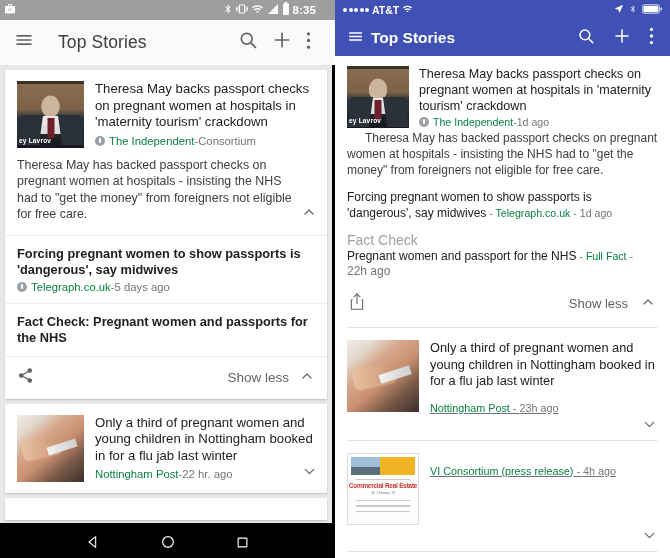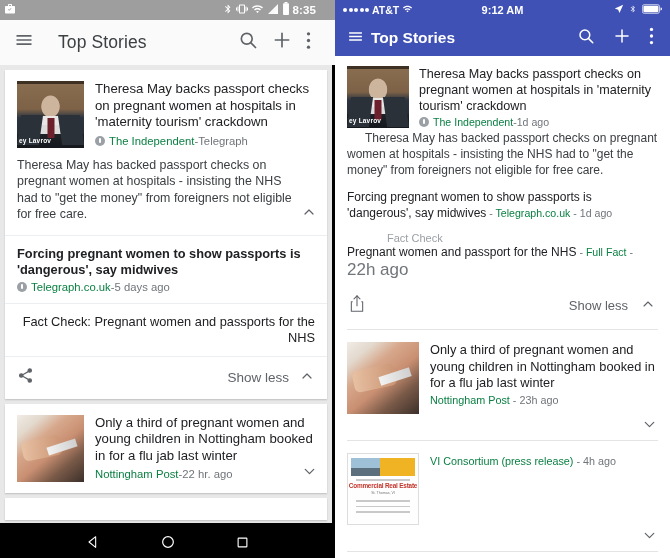--- a/index.html
+++ b/index.html
@@ -59,21 +59,21 @@
   .snippet {
     padding: 0 30px 12px 12px; font-size: 12.4px; line-height: 16.5px; color: #3c4043;
     position: relative;
   }
   .snippet-chevron { position: absolute; right: 10px; bottom: 10px; }
 
   .subitem { padding: 10px 12px 10px 12px; }
   .subitem-title { font-size: 12.8px; line-height: 16px; color: #202124; font-weight: bold; }
   .subitem-meta { font-size: 11.3px; margin-top: 3px; color: #70757a; display:flex; align-items:center; }
 
-  .factcheck-title { font-size: 12.8px; line-height: 16px; color: #202124; font-weight: normal; text-align: right; }
+  .factcheck-title { font-size: 12.8px; line-height: 16px; color: #202124; font-weight: bold; }
   .factcheck-meta { font-size: 11.3px; margin-top: 2px; }
 
   .card-footer {
     display: flex; align-items: center; padding: 11px 12px; height: 42px;
   }
   .show-less { margin-left: auto; display: flex; align-items: center; gap: 10px; font-size: 13.5px; color: #5f6368; }
 
   .collapsed-row { display: flex; padding: 11px 12px 11px 12px; gap: 11px; align-items: flex-start; position: relative; }
   .collapsed-chevron { position: absolute; right: 9px; bottom: 9px; }
 
@@ -97,30 +97,30 @@
   .ios-body { background: #fff; height: 502px; overflow: hidden; }
   .ios-card { background: #fff; padding: 0; }
   .ios-sep { height: 1px; background: #e4e4e4; margin: 0 12px; }
 
   .ios-lead { display: flex; padding: 10px 12px 0 12px; gap: 10px; }
   .ios-thumb { width: 62px; height: 62px; flex: 0 0 62px; overflow: hidden; background:#888; position:relative; }
   .ios-title-main { font-size: 12.6px; line-height: 16px; color: #202124; }
   .ios-meta { font-size: 10.6px; margin-top: 2px; color: #70757a; display: flex; align-items: center; }
   .ios-snippet { padding: 2px 12px 0 12px; font-size: 12px; line-height: 16px; color: #3c4043; text-indent: 18px; }
   .ios-subitem { padding: 11px 12px 0 12px; font-size: 12px; line-height: 16px; color: #202124; }
-  .ios-fc-label { font-size: 11px; color: #9aa0a6; padding: 11px 12px 0 12px; margin-left: 40px; }
+  .ios-fc-label { font-size: 14px; color: #9aa0a6; padding: 11px 12px 0 12px; }
   .ios-fc-title { padding: 0 12px 0 12px; font-size: 12px; line-height: 16px; color: #202124; }
-  .ios-fc-date { padding: 0 12px 0 12px; font-size: 17px; color: #70757a; }
+  .ios-fc-date { padding: 0 12px 0 12px; font-size: 12px; color: #70757a; }
   .ios-footer { display: flex; align-items: center; padding: 14px 14px 12px 14px; }
   .ios-show-less { margin-left: auto; display: flex; align-items: center; gap: 12px; font-size: 13px; color: #5f6368; }
 
   .ios-story { display: flex; padding: 12px 12px 0 12px; gap: 11px; position: relative; }
   .ios-story-thumb { width: 72px; height: 72px; flex: 0 0 72px; overflow: hidden; background: #888; position:relative;}
   .ios-story-title { font-size: 12.8px; line-height: 16.5px; color: #202124; }
-  .ios-story-meta { font-size: 10.8px; margin-top: 2px; color: #70757a; }
+  .ios-story-meta { font-size: 10.8px; margin-top: 12px; color: #70757a; text-decoration: underline; }
   .ios-chev-row { height: 26px; position: relative; }
   .ios-chev { position: absolute; right: 12px; top: 2px; }
 
   .grn { color: #0b8043; }
   .gry { color: #70757a; }
 
   
   .th-lavrov { background:
       linear-gradient(to bottom, rgba(0,0,0,.55) 0 3px, rgba(0,0,0,0) 3px),
       radial-gradient(ellipse 16px 19px at 50% 38%, #cdb49c 0 55%, rgba(205,180,156,0) 60%),
@@ -243,21 +243,21 @@
               <div class="jk2"></div>
               <div class="tie"></div>
             <span class="lbl">ey Lavrov</span>
           </div>
           <div class="story-text">
             <div class="story-title">Theresa May backs passport checks on pregnant women at hospitals in 'maternity tourism' crackdown</div>
             <div class="story-meta">
               <span class="src-favicon"></span>
               <span class="src-name">The Independent</span>
               <span class="meta-dim"> - </span>
-              <span class="meta-dim">Telegraph</span>
+              <span class="meta-dim">Consortium</span>
             </div>
           </div>
         </div>
 
         <div class="snippet">
           <span>Theresa May has backed passport checks on pregnant women at hospitals - insisting the NHS had to "get the money" from foreigners not eligible for free care.</span>
           <span class="snippet-chevron icon">
             <svg width="16" height="16" viewBox="0 0 24 24" fill="none" stroke="#5f6368" stroke-width="1.8">
                 <path d="M6 15l6-6 6 6" stroke-linecap="round" stroke-linejoin="round"></path>
               </svg>
@@ -362,21 +362,20 @@
             <i></i>
             <i></i>
           </span>
         <span>AT&amp;T</span>
         <span class="icon">
           <svg width="11" height="10" viewBox="0 0 24 24" fill="#fff">
               <path d="M1 9l2 2c4.97-4.97 13.03-4.97 18 0l2-2C16.93 2.93 7.08 2.93 1 9zm8 8l3 3 3-3c-1.65-1.66-4.34-1.66-6 0zm-4-4l2 2c2.76-2.76 7.24-2.76 10 0l2-2C15.14 9.14 8.87 9.14 5 13z"></path>
             </svg>
         </span>
       </div>
-      <div class="ios-time">9:12 AM</div>
       <div class="ios-sb-right">
         <span class="icon">
           <svg width="10" height="10" viewBox="0 0 24 24" fill="#fff">
               <path d="M22 2L2 10.5l8 3.2 3.2 8L22 2z"></path>
             </svg>
         </span>
         <span class="icon">
           <svg width="8" height="10" viewBox="0 0 24 24" fill="#fff" opacity=".85">
               <path d="M17.71 7.71L12 2h-1v7.59L6.41 5 5 6.41 10.59 12 5 17.59 6.41 19 11 14.41V22h1l5.71-5.71-4.3-4.29 4.3-4.29zM13 5.83l1.88 1.88L13 9.59V5.83zm1.88 10.46L13 18.17v-3.76l1.88 1.88z"></path>
             </svg>

